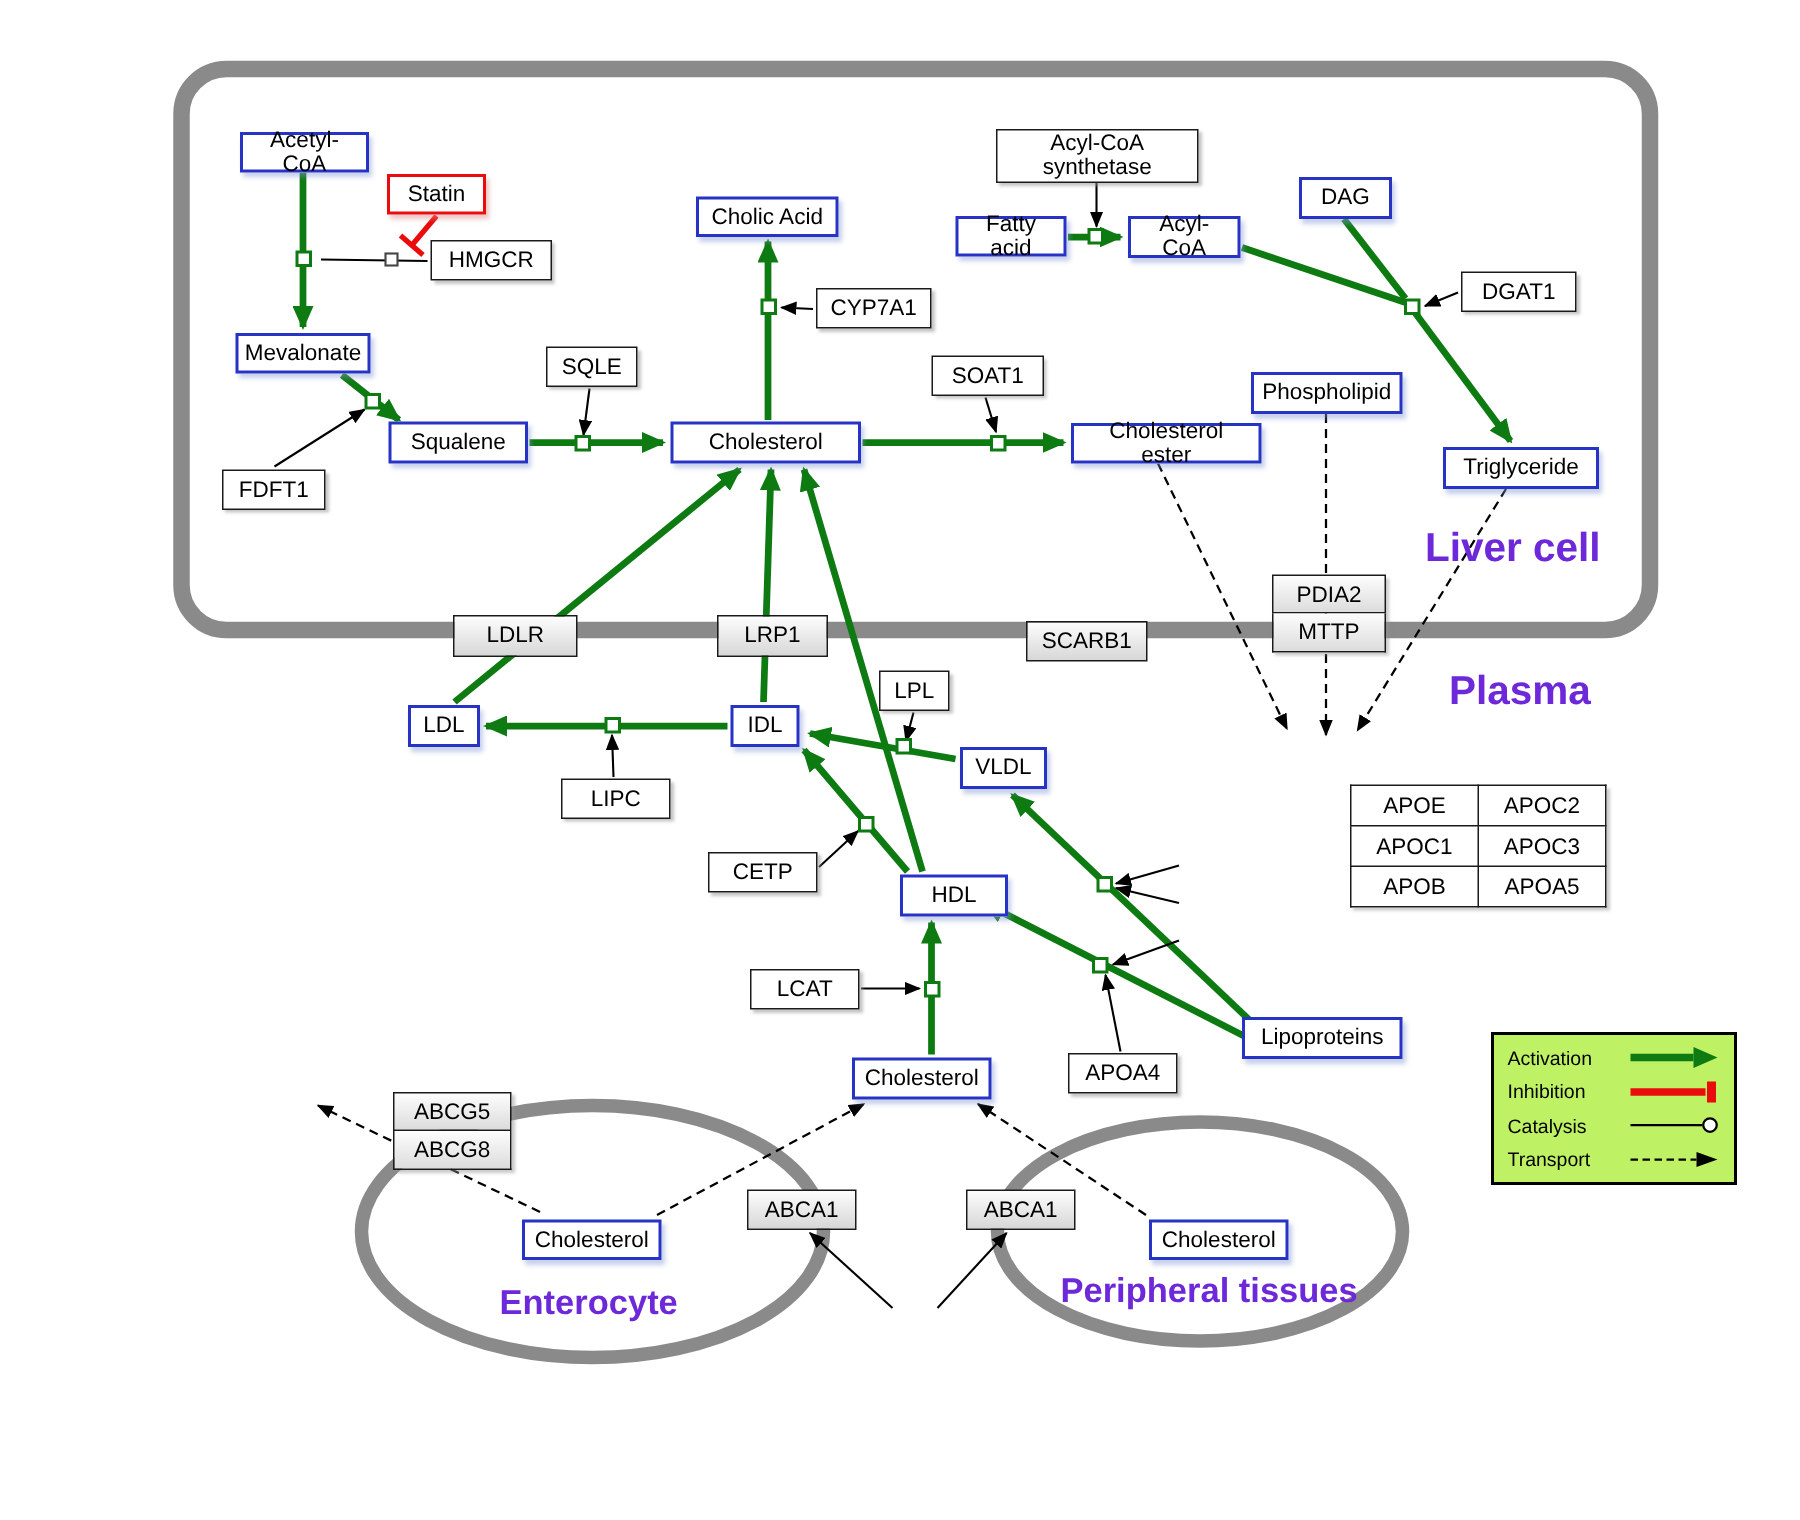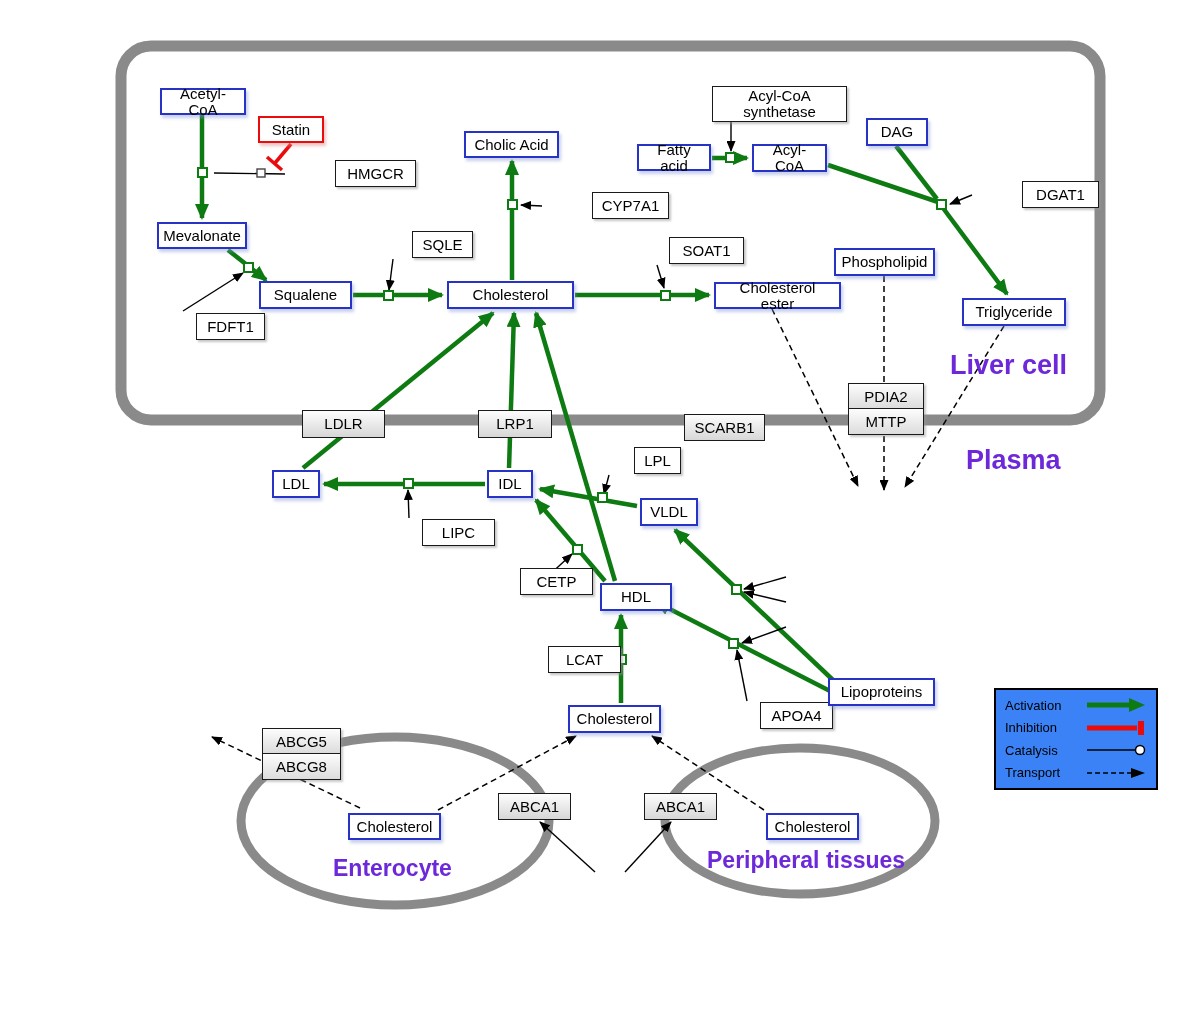--- a/index.html
+++ b/index.html
@@ -18,33 +18,33 @@
   .edge-r{stroke:var(--red);stroke-width:3.5;fill:none;}
   .rxn{fill:#ffffff;stroke:var(--green);stroke-width:2;}
   .rxn-plain{fill:#ffffff;stroke:#444;stroke-width:1.4;}
 
   .node{
     position:absolute;box-sizing:border-box;display:flex;align-items:center;justify-content:center;
     text-align:center;font-size:15px;line-height:1.05;background:#fff;padding:0 5px;
   }
   .metab{border:2px solid var(--blue);box-shadow:2px 3px 3px rgba(130,150,210,.45);}
   .inhib{border:2px solid var(--red);box-shadow:2px 3px 3px rgba(220,140,140,.5);}
-  .enzyme{border:1px solid #1a1a1a;box-shadow:2px 2px 2px rgba(150,150,150,.55);margin-left:48px;}
+  .enzyme{border:1px solid #1a1a1a;box-shadow:2px 2px 2px rgba(150,150,150,.55);}
   .carrier{border:1px solid #1a1a1a;background:linear-gradient(#fdfdfd,#d7d7d7);}
   .stack{position:absolute;display:flex;flex-direction:column;box-shadow:2px 2px 2px rgba(150,150,150,.5);}
   .stack .cell{
     box-sizing:border-box;border:1px solid #1a1a1a;background:linear-gradient(#fdfdfd,#dcdcdc);
     display:flex;align-items:center;justify-content:center;font-size:15px;
   }
   .stack .cell + .cell{border-top:none;}
   .region-label{position:absolute;font-weight:bold;color:#6d28d9;white-space:nowrap;}
   table.apo{position:absolute;border-collapse:collapse;background:#fff;box-shadow:2px 2px 2px rgba(150,150,150,.5);}
   table.apo td{border:1px solid #1a1a1a;width:82px;height:24px;text-align:center;font-size:15px;background:#fff;}
   .legend{
-    position:absolute;left:994px;top:688px;width:164px;height:102px;border:2px solid #000;background:#3b82f6;
+    position:absolute;left:994px;top:688px;width:164px;height:102px;border:2px solid #000;background:#bef264;
     box-sizing:border-box;padding:7px 9px;display:flex;flex-direction:column;justify-content:space-between;
   }
   .legend-row{display:flex;align-items:center;justify-content:space-between;font-size:13px;}
 </style>
 </head>
 <body>
 
 <div class="canvas">
 
   <svg class="layer" viewBox="0 0 1200 1013">
@@ -159,20 +159,36 @@
   <div class="node enzyme" style="left:374px;top:519px;width:73px;height:27px">LIPC</div>
   <div class="node enzyme" style="left:586px;top:447px;width:47px;height:27px">LPL</div>
   <div class="node metab" style="left:640px;top:498px;width:58px;height:28px">VLDL</div>
   <div class="node enzyme" style="left:472px;top:568px;width:73px;height:27px">CETP</div>
   <div class="node metab" style="left:600px;top:583px;width:72px;height:28px">HDL</div>
   <div class="node enzyme" style="left:500px;top:646px;width:73px;height:27px">LCAT</div>
   <div class="node enzyme" style="left:712px;top:702px;width:73px;height:27px">APOA4</div>
   <div class="node metab" style="left:828px;top:678px;width:107px;height:28px">Lipoproteins</div>
   <div class="node metab" style="left:568px;top:705px;width:93px;height:28px">Cholesterol</div>
 
+  <table class="apo" style="left:900px;top:523px">
+    <tbody>
+      <tr>
+        <td>APOE</td>
+        <td>APOC2</td>
+      </tr>
+      <tr>
+        <td>APOC1</td>
+        <td>APOC3</td>
+      </tr>
+      <tr>
+        <td>APOB</td>
+        <td>APOA5</td>
+      </tr>
+    </tbody>
+  </table>
 
   <div class="stack" style="left:262px;top:728px;width:79px">
     <div class="cell" style="height:26px">ABCG5</div>
     <div class="cell" style="height:26px">ABCG8</div>
   </div>
   <div class="node metab" style="left:348px;top:813px;width:93px;height:27px">Cholesterol</div>
   <div class="node carrier" style="left:498px;top:793px;width:73px;height:27px">ABCA1</div>
   <div class="node carrier" style="left:644px;top:793px;width:73px;height:27px">ABCA1</div>
   <div class="node metab" style="left:766px;top:813px;width:93px;height:27px">Cholesterol</div>
 

